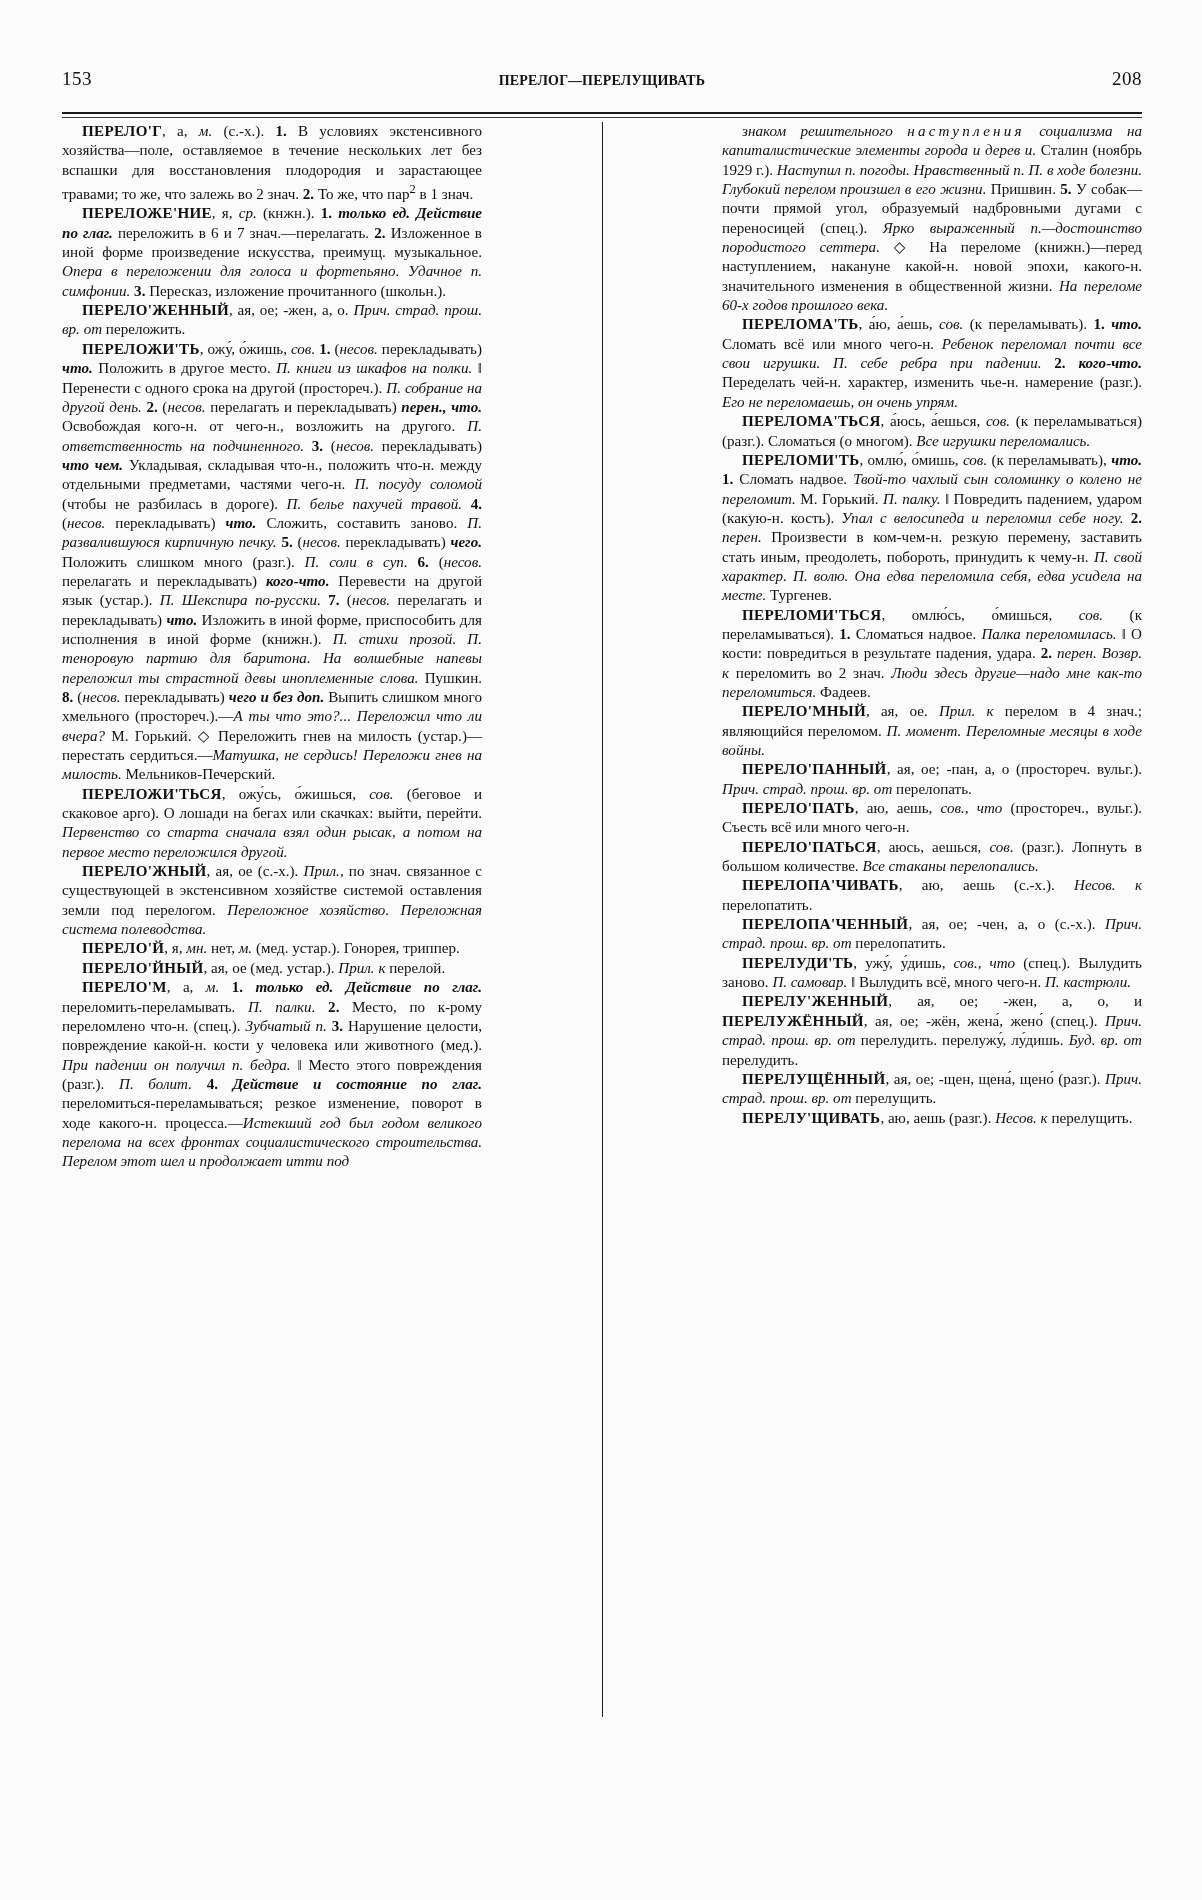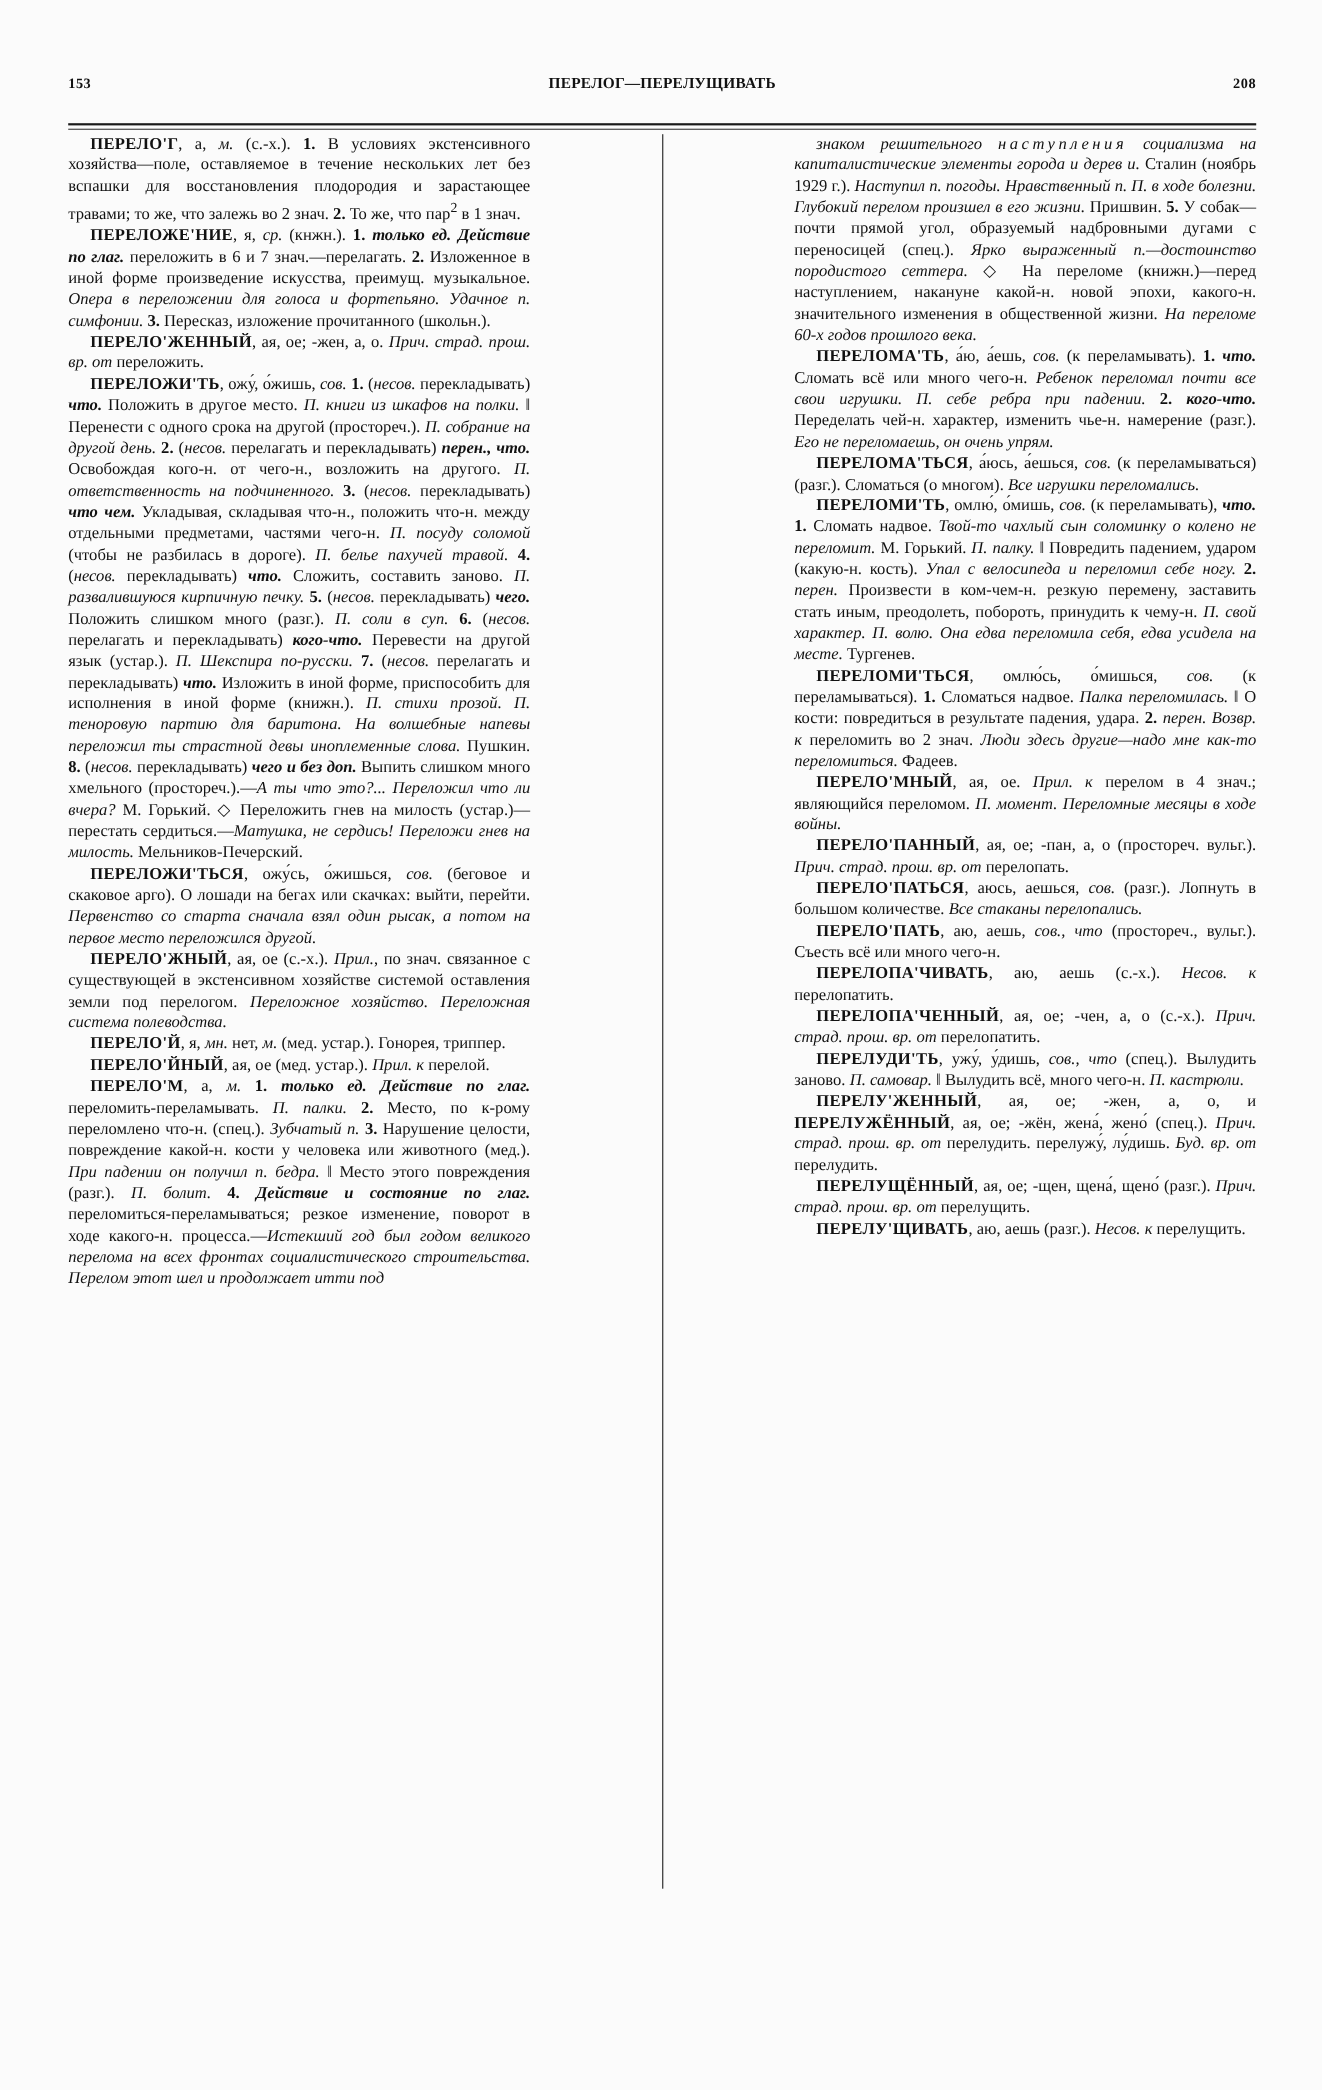--- a/index.html
+++ b/index.html
@@ -27,22 +27,22 @@
     position: absolute;
     left: 62px;
     top: 68px;
     width: 1080px;
     height: 26px;
     display: flex;
     align-items: baseline;
     justify-content: space-between;
   }
   .folio {
-    font-weight: bold;
-    font-size: 13px;
+    font-weight: normal;
+    font-size: 19px;
     letter-spacing: 0.5px;
   }
   .runhead {
     font-weight: bold;
     font-size: 14px;
     letter-spacing: 0.2px;
     white-space: nowrap;
   }
   
   .rule {
@@ -129,22 +129,22 @@
       <div class="divider"></div>
     </div>
     <div class="col last-col" id="col-right">
         <p><span class="it">знаком решительного</span> <span class="sp">наступления</span> <span class="it">социализма на капиталистические элементы города и дерев и.</span> Сталин (ноябрь 1929 г.). <span class="it">Наступил п. погоды. Нравственный п. П. в ходе болезни. Глубокий перелом произшел в его жизни.</span> Пришвин. <span class="b">5.</span> У собак—почти прямой угол, образуемый надбровными дугами с переносицей (спец.). <span class="it">Ярко выраженный п.—достоинство породистого сеттера.</span> <span class="dia">◇ На переломе</span> (книжн.)—перед наступлением, накануне какой-н. новой эпохи, какого-н. значительного изменения в общественной жизни. <span class="it">На переломе 60-х годов прошлого века.</span></p>
         <p><span class="hw">ПЕРЕЛОМА'ТЬ</span>, а́ю, а́ешь, <span class="it">сов.</span> (к переламывать). <span class="b">1.</span> <span class="bi">что.</span> Сломать всё или много чего-н. <span class="it">Ребенок переломал почти все свои игрушки. П. себе ребра при падении.</span> <span class="b">2.</span> <span class="bi">кого-что.</span> Переделать чей-н. характер, изменить чье-н. намерение (разг.). <span class="it">Его не переломаешь, он очень упрям.</span></p>
         <p><span class="hw">ПЕРЕЛОМА'ТЬСЯ</span>, а́юсь, а́ешься, <span class="it">сов.</span> (к переламываться) (разг.). Сломаться (о многом). <span class="it">Все игрушки переломались.</span></p>
         <p><span class="hw">ПЕРЕЛОМИ'ТЬ</span>, омлю́, о́мишь, <span class="it">сов.</span> (к переламывать), <span class="bi">что.</span> <span class="b">1.</span> Сломать надвое. <span class="it">Твой-то чахлый сын соломинку о колено не переломит.</span> М. Горький. <span class="it">П. палку.</span> <span class="par">‖</span> Повредить падением, ударом (какую-н. кость). <span class="it">Упал с велосипеда и переломил себе ногу.</span> <span class="b">2.</span> <span class="it">перен.</span> Произвести в ком-чем-н. резкую перемену, заставить стать иным, преодолеть, побороть, принудить к чему-н. <span class="it">П. свой характер. П. волю. Она едва переломила себя, едва усидела на месте.</span> Тургенев.</p>
         <p><span class="hw">ПЕРЕЛОМИ'ТЬСЯ</span>, омлю́сь, о́мишься, <span class="it">сов.</span> (к переламываться). <span class="b">1.</span> Сломаться надвое. <span class="it">Палка переломилась.</span> <span class="par">‖</span> О кости: повредиться в результате падения, удара. <span class="b">2.</span> <span class="it">перен. Возвр. к</span> переломить во 2 знач. <span class="it">Люди здесь другие—надо мне как-то переломиться.</span> Фадеев.</p>
         <p><span class="hw">ПЕРЕЛО'МНЫЙ</span>, ая, ое. <span class="it">Прил. к</span> перелом в 4 знач.; являющийся переломом. <span class="it">П. момент. Переломные месяцы в ходе войны.</span></p>
         <p><span class="hw">ПЕРЕЛО'ПАННЫЙ</span>, ая, ое; -пан, а, о (простореч. вульг.). <span class="it">Прич. страд. прош. вр. от</span> перелопать.</p>
+        <p><span class="hw">ПЕРЕЛО'ПАТЬ</span>, аю, аешь, <span class="it">сов., что</span> (простореч., вульг.). Съесть всё или много чего-н.</p>
         <p><span class="hw">ПЕРЕЛО'ПАТЬСЯ</span>, аюсь, аешься, <span class="it">сов.</span> (разг.). Лопнуть в большом количестве. <span class="it">Все стаканы перелопались.</span></p>
-        <p><span class="hw">ПЕРЕЛО'ПАТЬ</span>, аю, аешь, <span class="it">сов., что</span> (простореч., вульг.). Съесть всё или много чего-н.</p>
         <p><span class="hw">ПЕРЕЛОПА'ЧИВАТЬ</span>, аю, аешь (с.-х.). <span class="it">Несов. к</span> перелопатить.</p>
         <p><span class="hw">ПЕРЕЛОПА'ЧЕННЫЙ</span>, ая, ое; -чен, а, о (с.-х.). <span class="it">Прич. страд. прош. вр. от</span> перелопатить.</p>
         <p><span class="hw">ПЕРЕЛУДИ'ТЬ</span>, ужу́, у́дишь, <span class="it">сов., что</span> (спец.). Вылудить заново. <span class="it">П. самовар.</span> <span class="par">‖</span> Вылудить всё, много чего-н. <span class="it">П. кастрюли.</span></p>
         <p><span class="hw">ПЕРЕЛУ'ЖЕННЫЙ</span>, ая, ое; -жен, а, о, и <span class="hw">ПЕРЕЛУЖЁННЫЙ</span>, ая, ое; -жён, жена́, жено́ (спец.). <span class="it">Прич. страд. прош. вр. от</span> перелудить. перелужу́, лу́дишь. <span class="it">Буд. вр. от</span> перелудить.</p>
         <p><span class="hw">ПЕРЕЛУЩЁННЫЙ</span>, ая, ое; -щен, щена́, щено́ (разг.). <span class="it">Прич. страд. прош. вр. от</span> перелущить.</p>
         <p><span class="hw">ПЕРЕЛУ'ЩИВАТЬ</span>, аю, аешь (разг.). <span class="it">Несов. к</span> перелущить.</p>
       </div>
   </div>
 
 </div>

